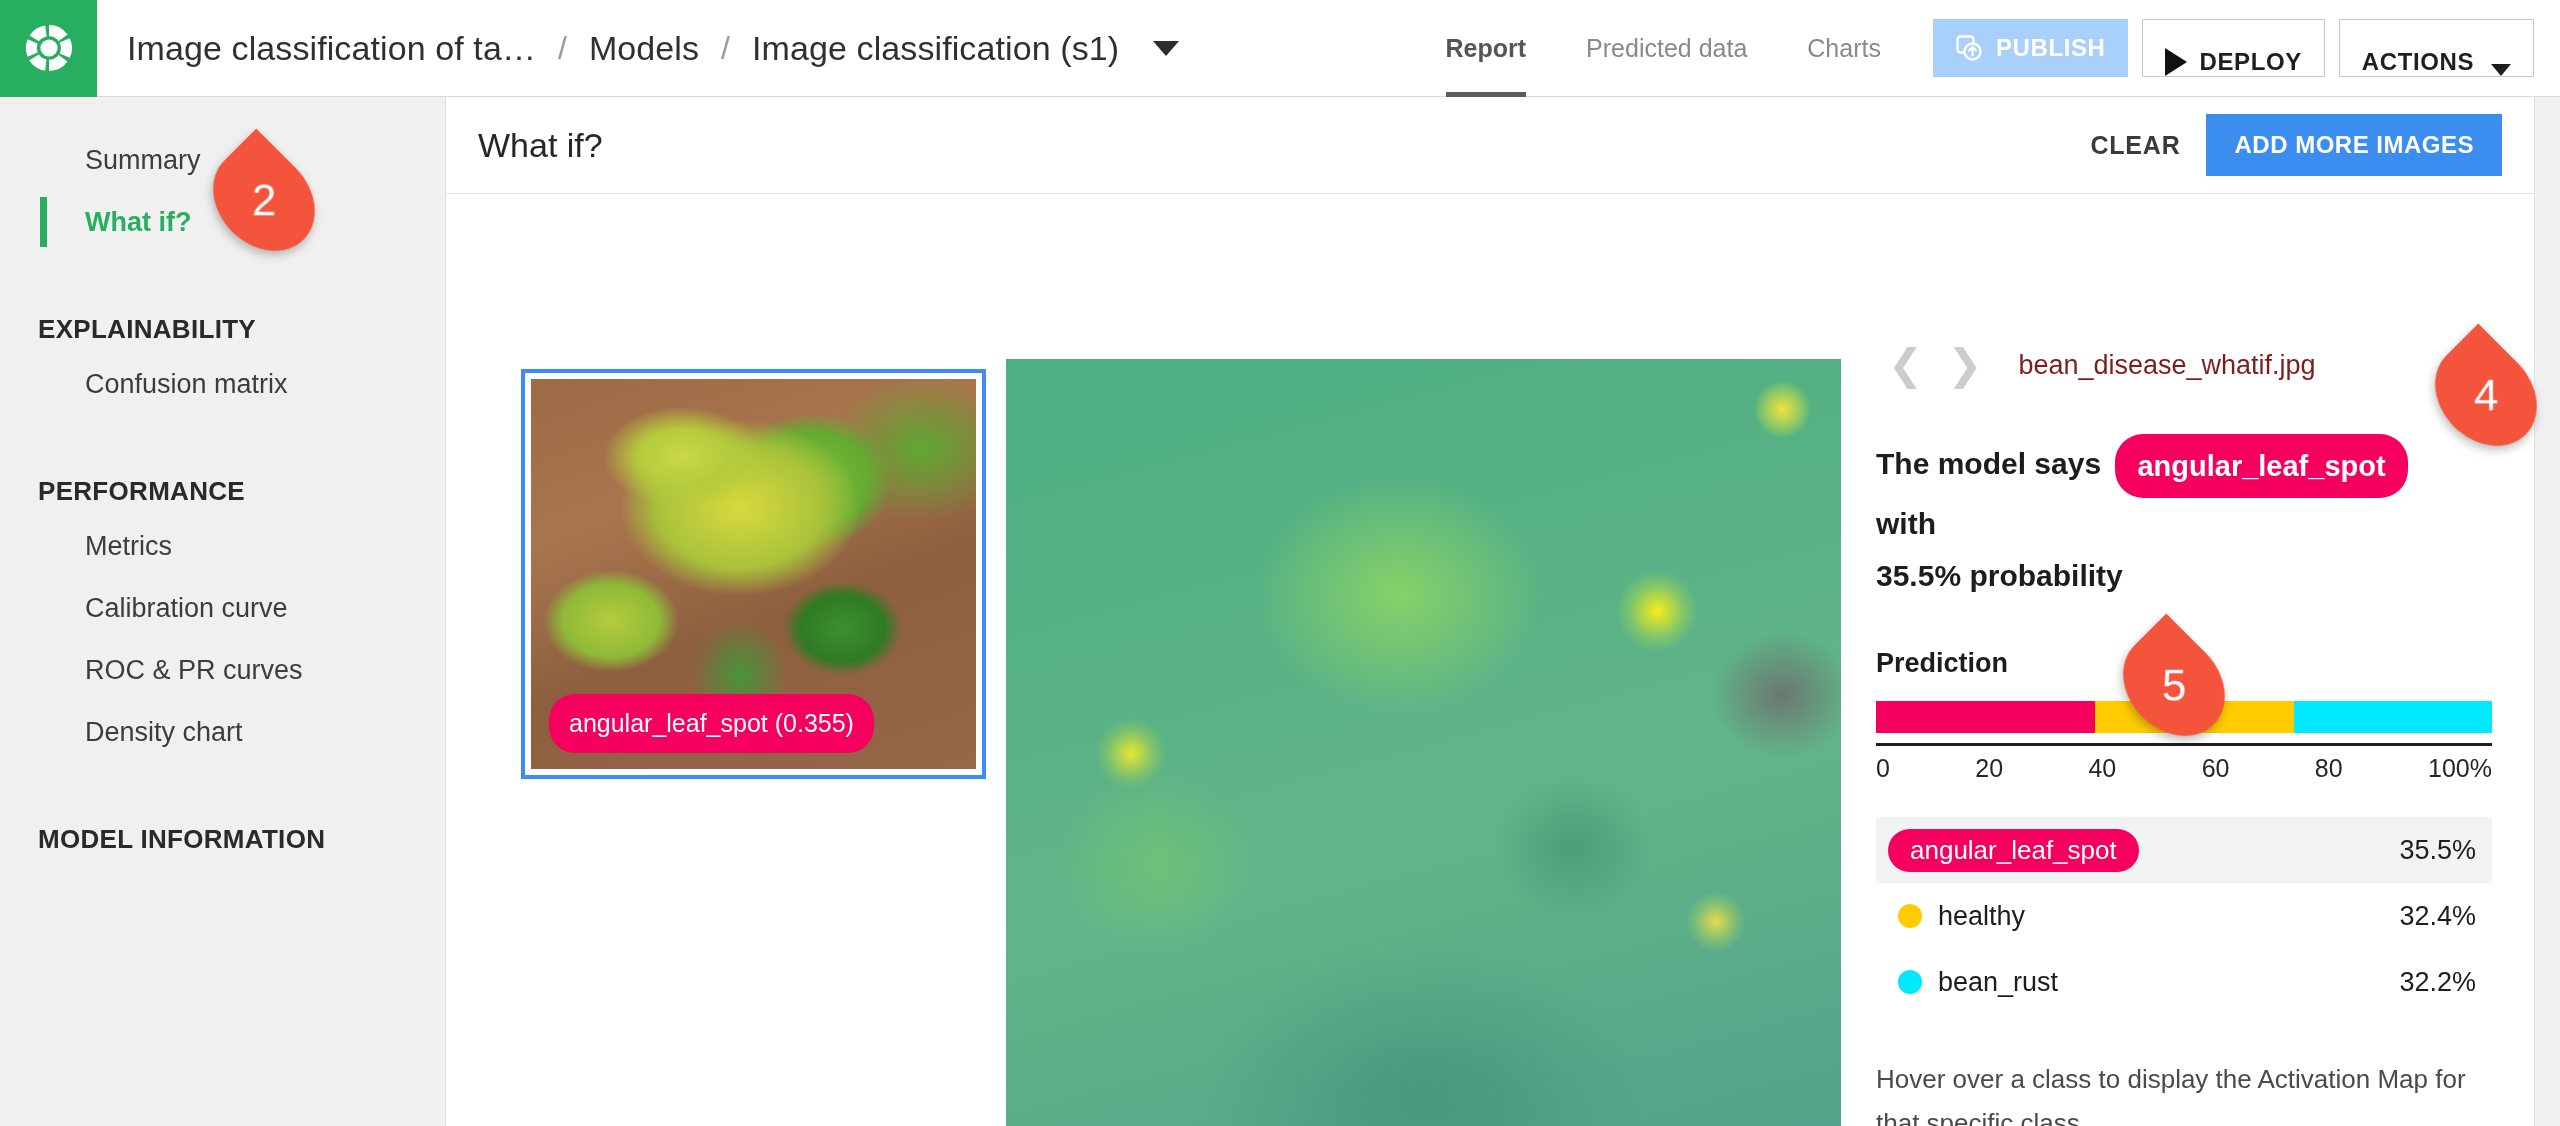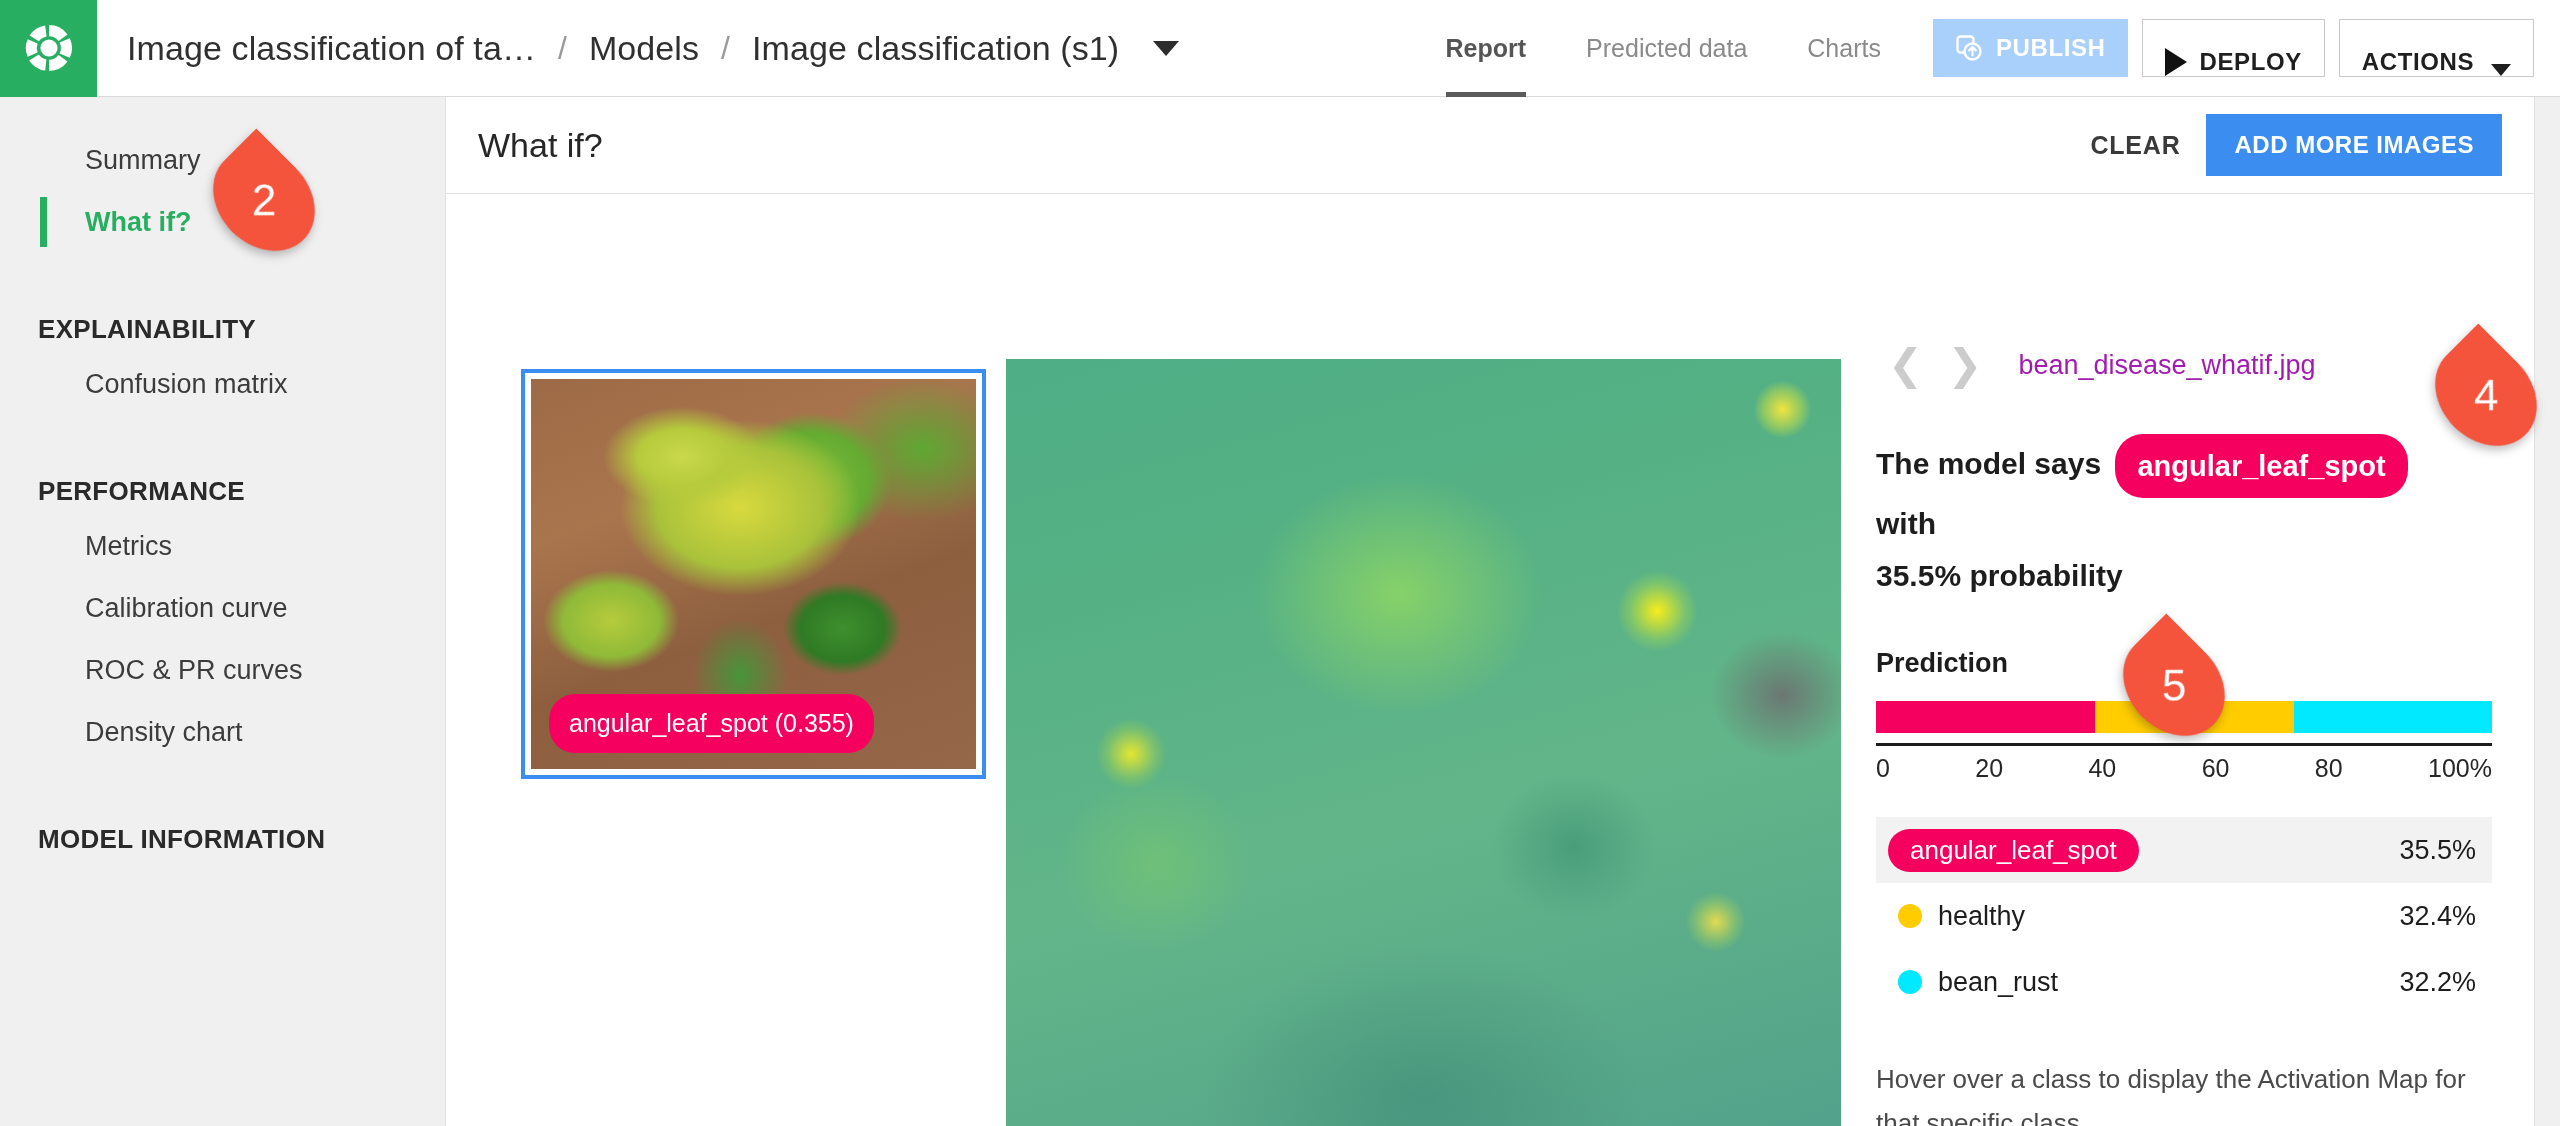--- a/index.html
+++ b/index.html
@@ -150,21 +150,21 @@
       linear-gradient(165deg, #4fae86 0%, #55b184 25%, #62b589 55%, #58a98a 80%, #4f9f8c 100%);
   }
 
   
   .rpanel { position: absolute; left: 1430px; top: 150px; width: 630px; }
   .file-nav { display: flex; align-items: center; gap: 0; }
   .chev {
     font-size: 42px; color: #cccccc; cursor: pointer; line-height: 1;
     padding: 0 12px; font-family: "DejaVu Sans", sans-serif;
   }
-  .file-name { font-size: 27px; color: #a21caf; margin-left: 24px; }
+  .file-name { font-size: 27px; color: #7f1d1d; margin-left: 24px; }
   .says {
     margin-top: 48px; font-size: 30px; font-weight: bold; color: #1d1d1d;
     line-height: 52px; max-width: 600px;
   }
   .pill-pink {
     display: inline-flex; align-items: center; background: #f5005e; color: #ffffff;
     border-radius: 28px; padding: 6px 22px; font-size: 29px; font-weight: bold;
     vertical-align: middle; margin: 0 6px;
   }
   .pred-label { margin-top: 46px; font-size: 27px; font-weight: bold; color: #1d1d1d; }

